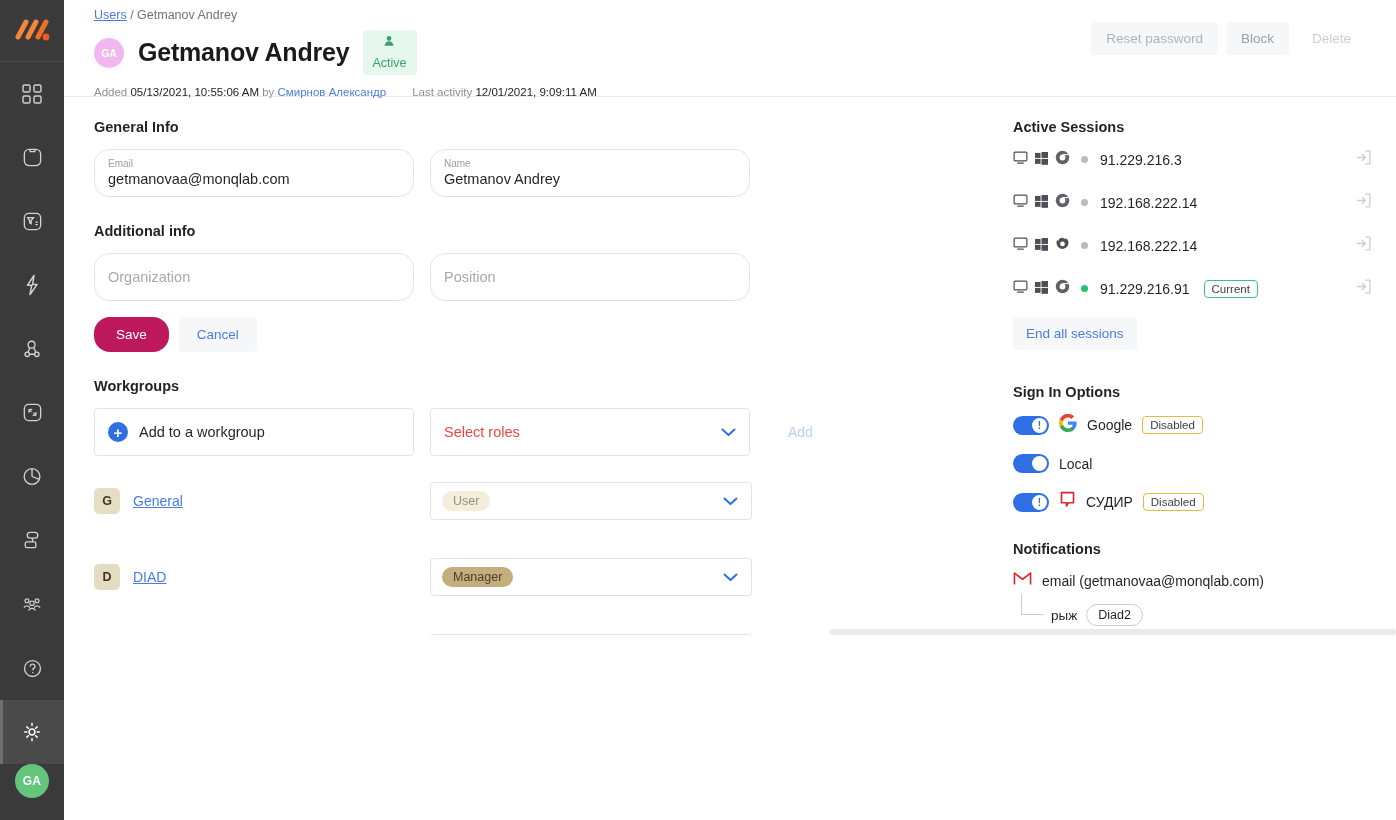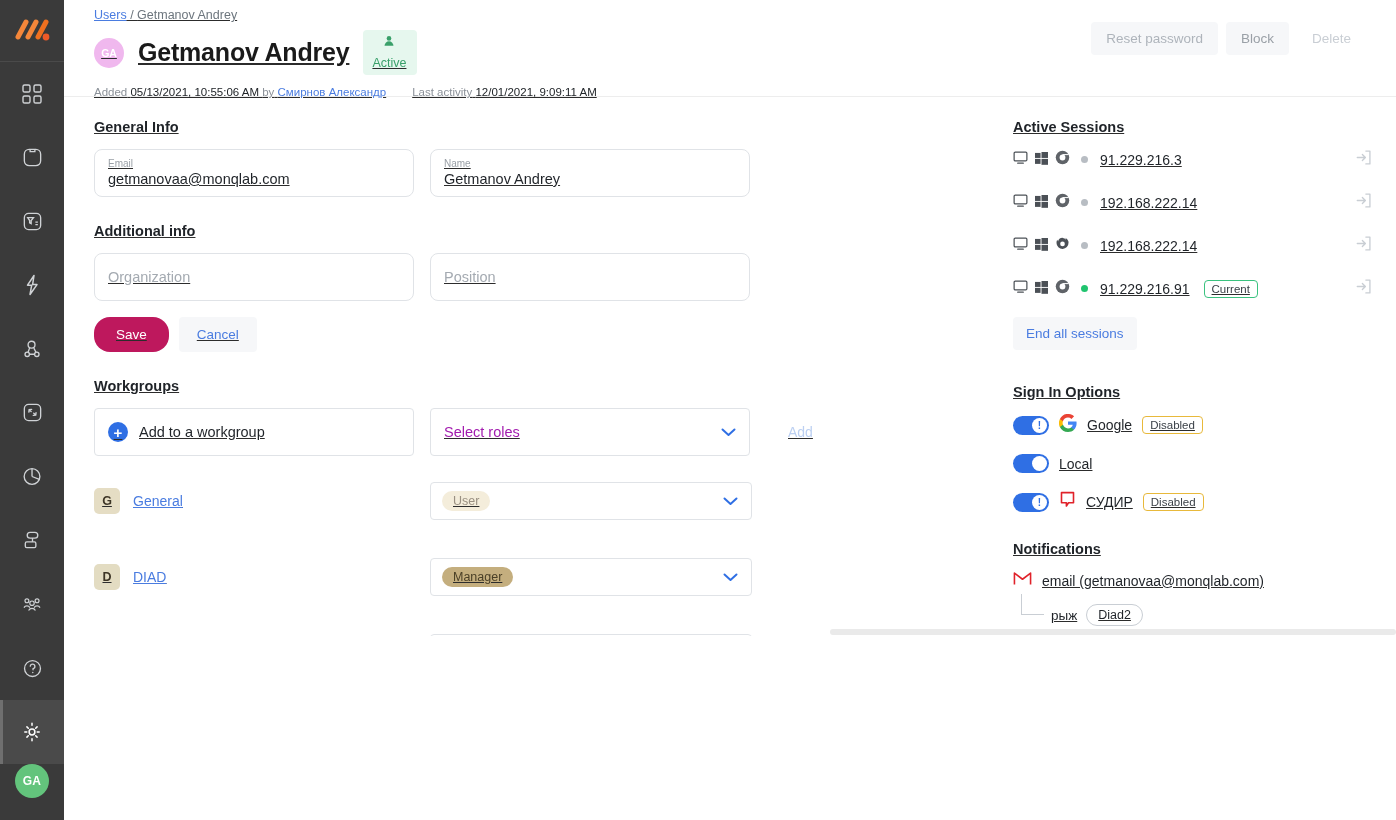--- a/index.html
+++ b/index.html
@@ -39,21 +39,21 @@
   #rail-spacer { flex: 1 1 auto; }
   #rail-avatar {
     width: 34px; height: 34px; border-radius: 50%;
     background: #63c47c; color: #fff;
     font-size: 12px; font-weight: bold;
     display: flex; align-items: center; justify-content: center;
     margin-bottom: 22px; cursor: pointer; letter-spacing: .3px;
   }
 
   
-  #page { flex: 1 1 auto; height: 636px; position: relative; background: #fff; overflow: hidden; text-decoration: underline; }
+  #page { flex: 1 1 auto; height: 636px; position: relative; background: #fff; overflow: hidden; }
 
   
   #header { padding: 8px 30px 0 30px; position: relative; border-bottom: 1px solid #ededed; height: 97px; }
   #breadcrumb { font-size: 12.5px; color: #6c757d; }
   #breadcrumb a { color: #4a7ce0; text-decoration: underline; cursor: pointer; }
   #title-row { display: flex; align-items: center; gap: 14px; margin-top: 8px; }
   #user-avatar {
     width: 30px; height: 30px; border-radius: 50%;
     background: #f0b8ee; color: #fff; font-size: 10.5px; font-weight: bold;
     display: flex; align-items: center; justify-content: center;
@@ -84,21 +84,21 @@
   #main-col { width: 925px; flex: 0 0 925px; padding: 22px 30px 0 30px; overflow: hidden; }
   #side-col { flex: 1 1 auto; padding: 22px 24px 0 24px; }
 
   .section-title { font-size: 14.5px; font-weight: bold; color: #1f2328; margin-bottom: 14px; }
   .section-title.sp { margin-top: 26px; }
 
   
   .field-grid { display: flex; gap: 16px; margin-bottom: 16px; }
   .field {
     width: 320px; height: 48px;
-    border: 1px solid #e0e3e7; border-radius: 8px;
+    border: 1px solid #e0e3e7; border-radius: 15px;
     background: #fff; padding: 6px 13px; position: relative;
     display: flex; flex-direction: column; justify-content: center; cursor: text;
   }
   .field .flabel { font-size: 10px; color: #9aa0a7; line-height: 13px; }
   .field .fvalue { font-size: 14.5px; color: #1f2328; line-height: 19px; }
   .field .fplace { font-size: 14.5px; color: #a4aab1; line-height: 19px; }
   .chev {
     position: absolute; right: 13px; top: 50%; transform: translateY(-50%);
     pointer-events: none;
   }
@@ -123,21 +123,21 @@
   #wg-add-plus {
     width: 20px; height: 20px; border-radius: 50%; background: #2f6fe4;
     color: #fff; display: flex; align-items: center; justify-content: center;
     font-size: 15px; line-height: 1; font-weight: bold; flex: 0 0 20px;
   }
   #wg-add-label { font-size: 14.5px; color: #1f2328; }
   #roles-box {
     width: 320px; height: 48px; border: 1px solid #e0e3e7; border-radius: 4px;
     display: flex; align-items: center; padding: 0 13px; position: relative; cursor: pointer; background:#fff;
   }
-  #roles-place { font-size: 14.5px; color: #a21caf; }
+  #roles-place { font-size: 14.5px; color: #ef4444; }
   #add-link { font-size: 14px; color: #bcd0f2; cursor: pointer; margin-left: 22px; }
 
   
   #wg-head { display: flex; margin-bottom: 18px; }
   .th { font-size: 13.5px; color: #1f2328; display: flex; align-items: center; gap: 7px; cursor: pointer; }
   .th:first-child { width: 336px; flex: 0 0 336px; }
   .wg-row { display: flex; align-items: center; margin-bottom: 16px; }
   .wg-name-cell { width: 336px; flex: 0 0 336px; display: flex; align-items: center; gap: 13px; }
   .wg-badge {
     width: 26px; height: 26px; border-radius: 5px;

